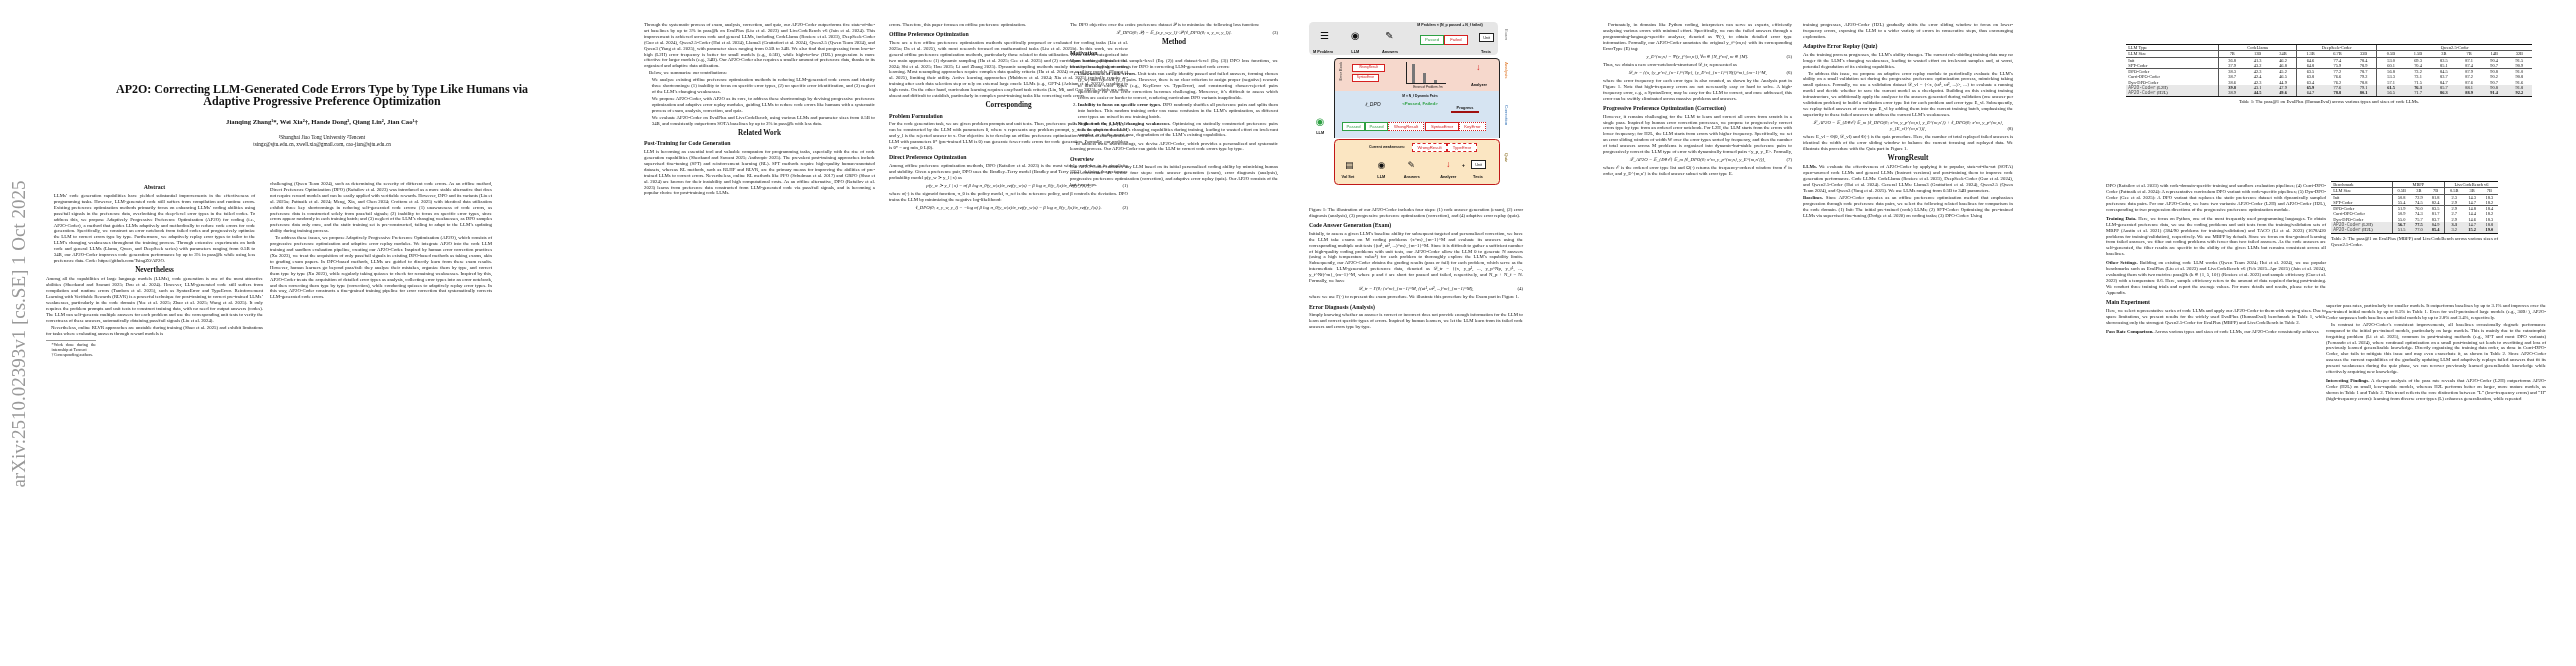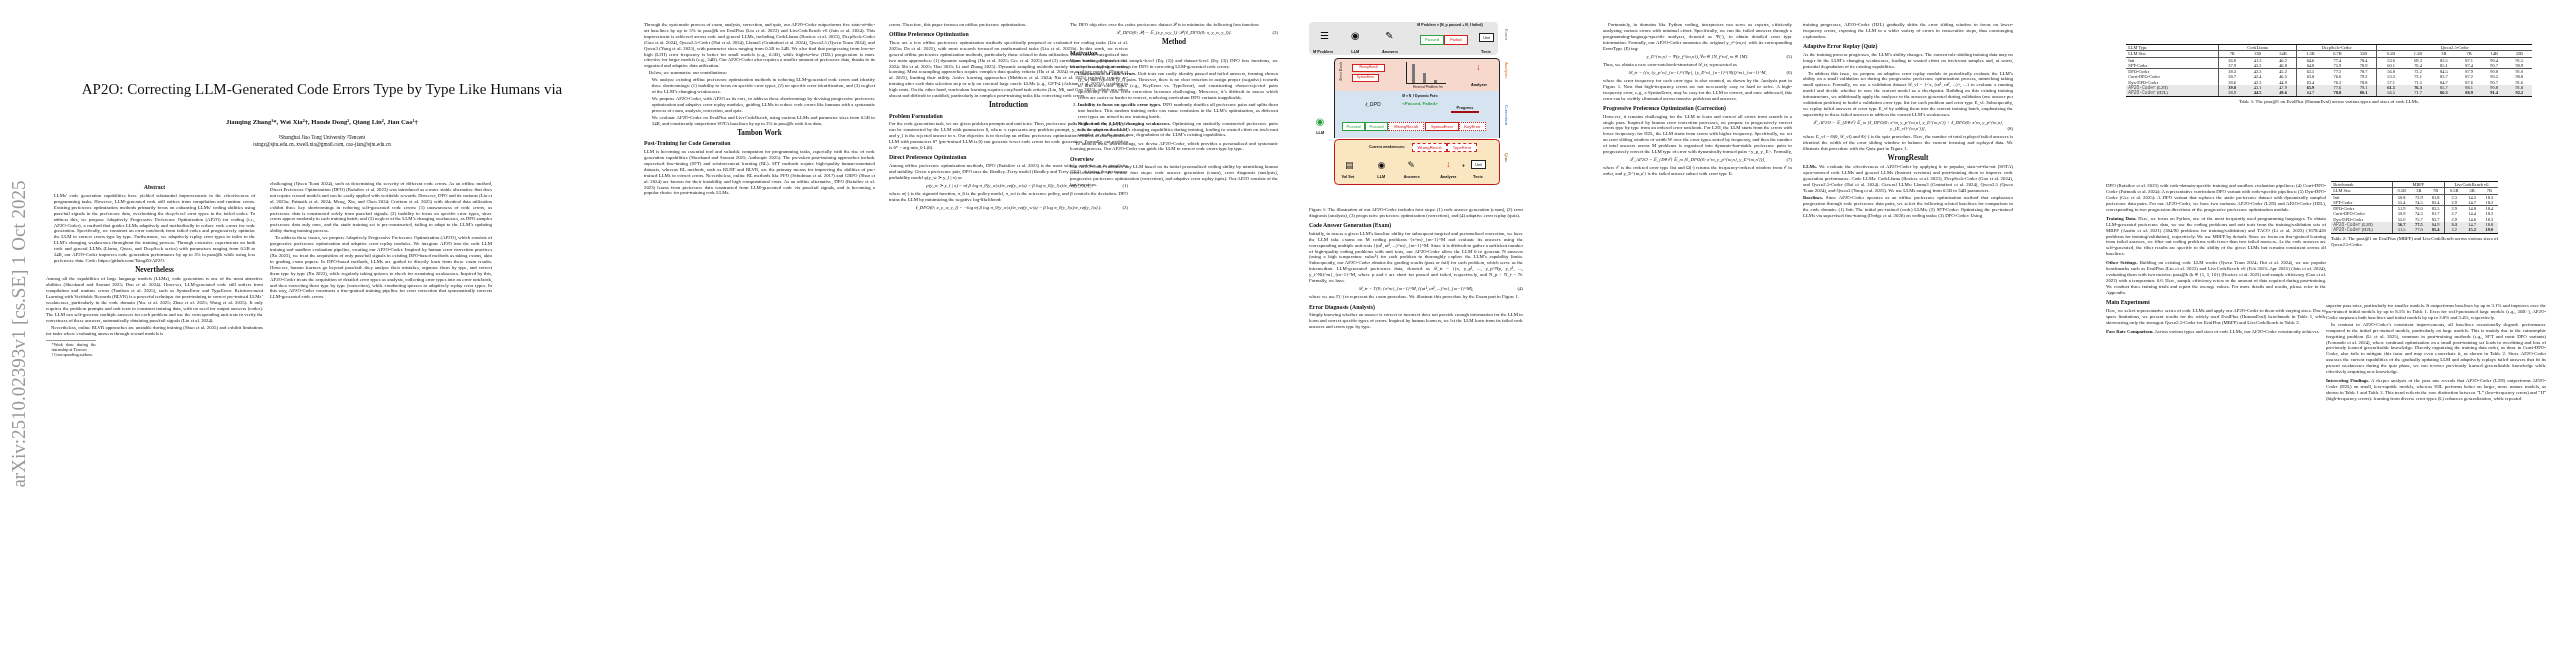--- a/index.html
+++ b/index.html
@@ -9,21 +9,21 @@
   .col p{margin:0 0 1.1px 0;text-indent:5px;}
   .col p.noind{text-indent:0;}
   .col h2{font-size:7.2px;font-weight:bold;text-align:center;margin:4.4px 0 2.2px 0;}
   .col h3{font-size:5.8px;font-weight:bold;margin:4.4px 0 1.7px 0;}
   .mono{font-family:"Liberation Mono","DejaVu Sans Mono",monospace;color:#555;font-size:4.6px;}
   .runin{font-weight:bold;}
   .eq{text-align:center;margin:2.2px 0;font-style:italic;position:relative;}
   .eqnum{position:absolute;right:0;font-style:normal;}
   .list{margin:1.1px 0 2.2px 7.8px;padding:0;}
   .list li{margin-bottom:1.1px;}
-  .title{position:absolute;top:83px;left:33px;width:578px;text-align:center;font-size:15px;font-weight:normal;line-height:12.2px;}
+  .title{position:absolute;top:83px;left:33px;width:578px;text-align:center;font-size:12px;font-weight:bold;line-height:12.2px;}
   .authors{position:absolute;top:118px;left:33px;width:578px;text-align:center;font-size:6.7px;font-weight:bold;}
   .affil{position:absolute;top:134px;left:33px;width:578px;text-align:center;font-size:5.3px;line-height:6.7px;}
   .arxiv{position:absolute;left:7.8px;top:67px;width:22px;height:534px;}
   .arxiv span{position:absolute;left:-245px;top:256px;width:511px;transform:rotate(-90deg);font-size:19px;color:#999;font-family:"Liberation Serif",serif;white-space:nowrap;text-align:center;}
   .footnote{border-top:0.6px solid #999;width:50px;margin-top:3.3px;padding-top:1.1px;}
   .footnote div{font-size:4.2px;line-height:5.3px;padding-left:5.6px;}
   .figure{position:absolute;background:#fff;}
   .cap{font-size:4.8px;line-height:5.9px;text-align:justify;}
   table.res{border-collapse:collapse;font-size:4.4px;line-height:5.3px;width:100%;}
   table.res td{padding:0 2.2px;text-align:center;white-space:nowrap;}
@@ -44,20 +44,21 @@
 </style>
 </head>
 <body>
 
 <div class="page" style="left:0;">
   <div class="arxiv">
       <span>arXiv:2510.02393v1  [cs.SE]  1 Oct 2025</span>
     </div>
   <div class="title">
     <div>AP2O: Correcting LLM-Generated Code Errors Type by Type Like Humans via</div>
+    <div>Adaptive Progressive Preference Optimization</div>
   </div>
   <div class="authors">Jianqing Zhang¹*, Wei Xia²†, Hande Dong², Qiang Lin², Jian Cao¹†</div>
   <div class="affil">
     <div>¹Shanghai Jiao Tong University    ²Tencent</div>
     <div>tsingz@sjtu.edu.cn, xwell.xia@gmail.com, cao-jian@sjtu.edu.cn</div>
   </div>
 
   <div class="col" style="left:46px;top:181px;width:217px;">
     <h3 style="text-align:center;font-size:5.8px;">Abstract</h3>
     <p class="noind" style="margin:0 7.8px;">LLMs’ code generation capabilities have yielded substantial improvements in the effectiveness of programming tasks. However, LLM-generated code still suffers from compilation and runtime errors. Existing preference optimization methods primarily focus on enhancing LLMs’ coding abilities using pass/fail signals in the preference data, overlooking the deep-level error types in the failed codes. To address this, we propose Adaptively Progressive Preference Optimization (AP2O) for coding (i.e., AP2O-Coder), a method that guides LLMs adaptively and methodically to reduce code errors for code generation. Specifically, we construct an error notebook from failed codes and progressively optimize the LLM to correct errors type by type. Furthermore, we adaptively replay error types to tailor to the LLM’s changing weaknesses throughout the training process. Through extensive experiments on both code and general LLMs (Llama, Qwen, and DeepSeek series) with parameters ranging from 0.5B to 34B, our AP2O-Coder improves code generation performance by up to 3% in pass@k while using less preference data. Code: https://github.com/TsingZ0/AP2O.</p>
@@ -78,29 +79,29 @@
 
 <div class="page" style="left:644px;">
   <div class="col" style="left:0px;width:231px;">
     <p class="noind">Through the systematic process of exam, analysis, correction, and quiz, our AP2O-Coder outperforms five state-of-the-art baselines by up to 3% in pass@k on EvalPlus (Liu et al. 2023) and LiveCodeBench v6 (Jain et al. 2024). This improvement is achieved across code and general LLMs, including CodeLlama (Roziere et al. 2023), DeepSeek-Coder (Guo et al. 2024), Qwen2.5-Coder (Hui et al. 2024), Llama3 (Grattafiori et al. 2024), Qwen2.5 (Qwen Team 2024), and Qwen3 (Yang et al. 2025), with parameter sizes ranging from 0.5B to 34B. We also find that progressing from low-to-high (L2H) error frequency is better for small models (e.g., 0.5B), while high-to-low (H2L) progression is more effective for larger models (e.g., 34B). Our AP2O-Coder also requires a smaller amount of preference data, thanks to its organized and adaptive data utilization.</p>
     <p>Below, we summarize our contributions:</p>
     <ul class="list">
       <li>We analyze existing offline preference optimization methods in reducing LLM-generated code errors and identify three shortcomings: (1) inability to focus on specific error types, (2) no specific error identification, and (3) neglect of the LLM’s changing weaknesses.</li>
       <li>We propose AP2O-Coder, with AP2O as its core, to address these shortcomings by devising progressive preference optimization and adaptive error replay modules, guiding LLMs to reduce code errors like humans with a systematic process of exam, analysis, correction, and quiz.</li>
       <li>We evaluate AP2O-Coder on EvalPlus and LiveCodeBench, using various LLMs and parameter sizes from 0.5B to 34B, and consistently outperform SOTA baselines by up to 3% in pass@k with less data.</li>
     </ul>
-    <h2>Tambon Work</h2>
+    <h2>Related Work</h2>
     <h3>Post-Training for Code Generation</h3>
     <p class="noind">LLM is becoming an essential tool and valuable companion for programming tasks, especially with the rise of code generation capabilities (Sheokand and Sawant 2025; Anthropic 2025). The prevalent post-training approaches include supervised fine-tuning (SFT) and reinforcement learning (RL). SFT methods require high-quality human-annotated datasets, whereas RL methods, such as RLHF and RLVR, are the primary means for improving the abilities of pre-trained LLMs to correct errors. Nevertheless, online RL methods like PPO (Schulman et al. 2017) and GRPO (Shao et al. 2024) are known for their instability and high computational costs. As an offline alternative, DPO (Rafailov et al. 2023) learns from preference data constructed from LLM-generated code via pass/fail signals, and is becoming a popular choice for post-training code LLMs.</p>
   </div>
   <div class="col" style="left:245px;width:239px;">
     <p class="noind">errors. Therefore, this paper focuses on offline preference optimization.</p>
     <h3>Offline Preference Optimization</h3>
     <p class="noind">There are a few offline preference optimization methods specifically proposed or evaluated for coding tasks (Liu et al. 2025a; Da et al. 2025), with most research focused on mathematical tasks (Liu et al. 2025b). In this work, we review general offline preference optimization methods, particularly those related to data utilization. These can be categorized into two main approaches: (1) dynamic sampling (Hu et al. 2025; Gee et al. 2025) and (2) curriculum learning (Pattnaik et al. 2024; Shi et al. 2025; Hou 2025; Li and Zhang 2025). Dynamic sampling methods mainly focus on resampling or active learning. Most resampling approaches require complex data quality criteria (Hu et al. 2024) or auxiliary models (Huang et al. 2025), limiting their utility. Active learning approaches (Muldrew et al. 2024; Xia et al. 2025) typically require re-training after each data selection step or rely on external large oracle LLMs (e.g., GPT-4 (Achiam et al. 2023)), resulting in high costs. On the other hand, curriculum learning requires easy/hard task criteria (Lin, Mi, and Gao 2025), which are often absent and difficult to establish, particularly in complex post-training tasks like correcting code errors.</p>
-    <h2>Introduction</h2>
+    <h2>Corresponding</h2>
     <h3>Problem Formulation</h3>
     <p class="noind">For the code generation task, we are given problem prompts and unit tests. Then, preference pairs of the form &lt;x, y_w, y_l&gt; can be constructed by the LLM with parameters θ, where x represents any problem prompt, y_w is the preferred answer, and y_l is the rejected answer to x. Our objective is to develop an offline preference optimization method so that optimized LLM with parameters θ* (pre-trained LLM is θ) can generate fewer code errors for code generation. Formally, our problem is θ* = arg min_θ L(θ).</p>
     <h3>Direct Preference Optimization</h3>
     <p class="noind">Among offline preference optimization methods, DPO (Rafailov et al. 2023) is the most widely used due to its simplicity and stability. Given a preference pair, DPO uses the Bradley–Terry model (Bradley and Terry 1952), defining the preference probability model p(y_w ≻ y_l | x) as</p>
     <div class="eq"><span>p(y_w ≻ y_l | x) = σ( β log π_θ(y_w|x)/π_ref(y_w|x) − β log π_θ(y_l|x)/π_ref(y_l|x) ),</span><span class="eqnum">(1)</span></div>
     <p class="noind">where σ(·) is the sigmoid function, π_θ is the policy model, π_ref is the reference policy, and β controls the deviation. DPO trains the LLM by minimizing the negative log-likelihood:</p>
     <div class="eq"><span>ℓ_DPO(θ; x, y_w, y_l) = −log σ( β log π_θ(y_w|x)/π_ref(y_w|x) − β log π_θ(y_l|x)/π_ref(y_l|x) ).</span><span class="eqnum">(2)</span></div>
   </div>
 </div>
 

